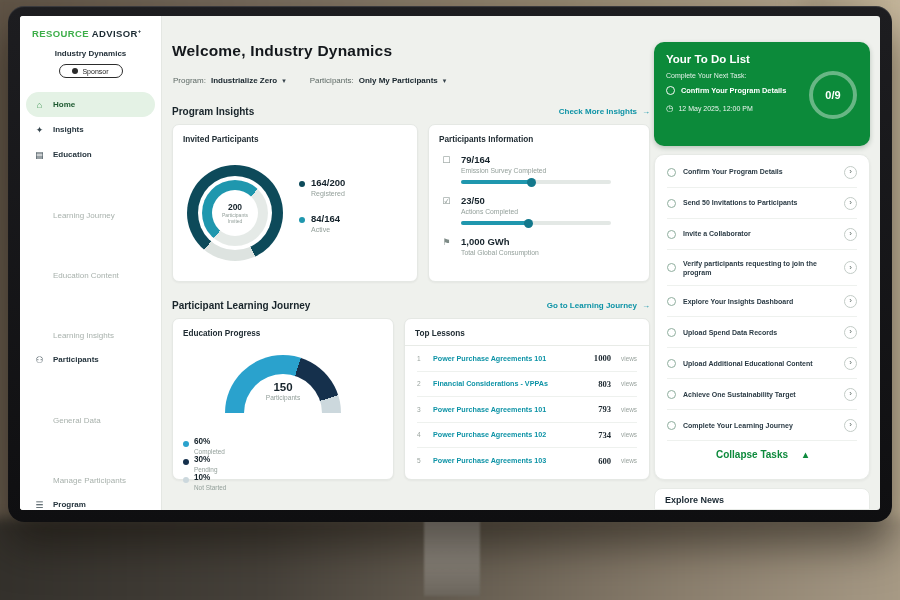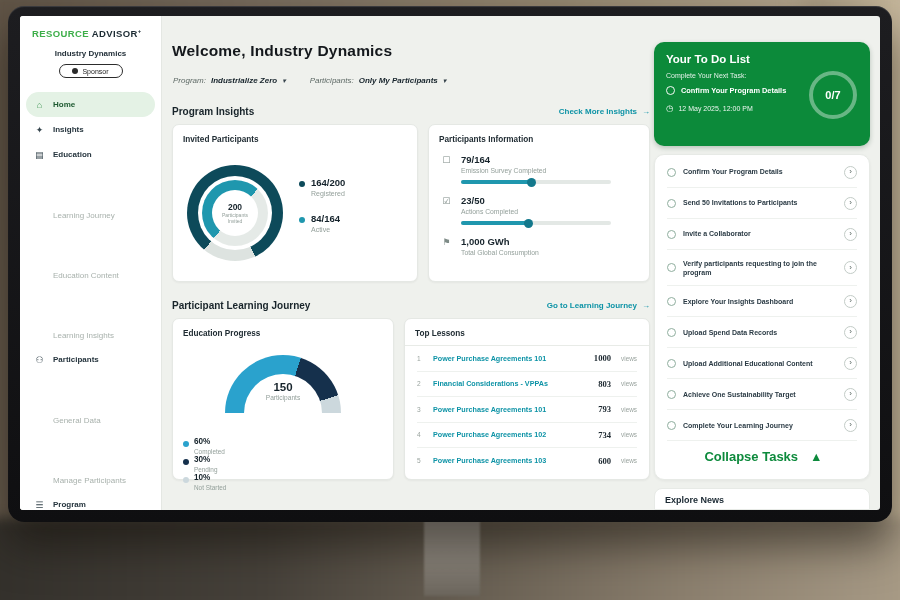--- a/index.html
+++ b/index.html
@@ -38,21 +38,21 @@
   .nav-item .nav-label{font-size:8px;font-weight:bold;color:#25343d;}
   .nav-item.sub{height:24px;padding-left:27px;margin-top:36px;}
   .nav-item.sub .nav-label{font-weight:normal;color:#a8b1ac;}
   .nav-item.active{background:#e4f2e5;}
   .nav-item.active .nav-label{color:#1e5a31;}
   .nav-item.active .nav-icon{color:#2c8a42;}
 
   
   .main-title{position:absolute;left:152px;top:26px;font-size:15.5px;font-weight:bold;color:#14181c;letter-spacing:.2px;}
   .filters{position:absolute;left:153px;top:60px;display:flex;gap:24px;align-items:center;}
-  .filter{display:flex;align-items:center;gap:5px;cursor:pointer;font-style:italic;}
+  .filter{display:flex;align-items:center;gap:5px;cursor:pointer;}
   .filter .flabel{font-size:8px;color:#5d6965;}
   .filter .fvalue{font-size:8px;font-weight:bold;color:#17242c;}
   .filter .fchev{font-size:7px;color:#36434b;}
 
   .sec-head{position:absolute;left:152px;width:478px;display:flex;justify-content:space-between;align-items:center;gap:13px;}
   .sec-head .stitle{font-size:10px;font-weight:bold;color:#18242a;}
   .sec-link{font-size:8px;font-weight:bold;color:#0d93a6;display:flex;gap:5px;align-items:center;cursor:pointer;}
 
   .card{position:absolute;background:#fff;border:1px solid #e5e8e4;border-radius:7px;box-shadow:0 1px 2px rgba(30,40,35,.05);}
   .card-title{font-size:8.2px;font-weight:bold;color:#202c33;padding:10px 10px 0;}
@@ -122,21 +122,21 @@
   .ring .rv{font-size:11px;font-weight:bold;color:#fff;}
 
   .tasks-card{position:absolute;left:634px;top:138px;width:216px;height:326px;background:#fff;border-radius:10px;
       border:1px solid #e7eae6;box-shadow:0 1px 3px rgba(30,40,35,.06);padding:2px 12px;overflow:hidden;}
   .task{display:flex;align-items:center;gap:7px;padding:8.5px 0;border-bottom:1px solid #eef1ee;cursor:pointer;}
   .task .tcb{width:9px;height:9px;border:1.2px solid #8fae9e;border-radius:50%;flex:none;}
   .task .tl{flex:1;font-size:7px;font-weight:bold;color:#2a3a44;line-height:1.3;}
   .task .tch{width:13px;height:13px;border:1px solid #c3ccc7;border-radius:50%;flex:none;
       display:flex;align-items:center;justify-content:center;font-size:8px;color:#55635e;padding-bottom:1px;}
   .collapse{display:flex;justify-content:center;align-items:flex-start;gap:15px;padding:8px 0 0;
-      font-size:13px;font-weight:bold;color:#0d8a3c;cursor:pointer;}
+      font-size:10px;font-weight:bold;color:#0d8a3c;cursor:pointer;}
   .news-card{position:absolute;left:634px;top:472px;width:216px;height:22px;background:#fff;border-radius:8px 8px 0 0;
       border:1px solid #e7eae6;padding:6px 10px;}
   .news-title{font-size:9px;font-weight:bold;color:#1b2933;}
 </style>
 </head>
 <body>
 <div class="stage">
   <div class="bg"></div>
   <div class="bg-right"></div>
   <div class="bg-bottom"></div>
@@ -370,21 +370,21 @@
         <div class="todo-sub">Complete Your Next Task:</div>
         <div class="todo-next">
           <span class="circle-cb"></span>
           <span class="tnl">Confirm Your Program Details</span>
         </div>
         <div class="todo-time">
           <span class="clk">◷</span>
           <span>12 May 2025, 12:00 PM</span>
         </div>
         <div class="ring">
-          <span class="rv">0/7</span>
+          <span class="rv">0/9</span>
         </div>
       </div>
 
       <div class="tasks-card">
         <div class="task">
           <span class="tcb"></span>
           <span class="tl">Confirm Your Program Details</span>
           <span class="tch">›</span>
         </div>
         <div class="task">

